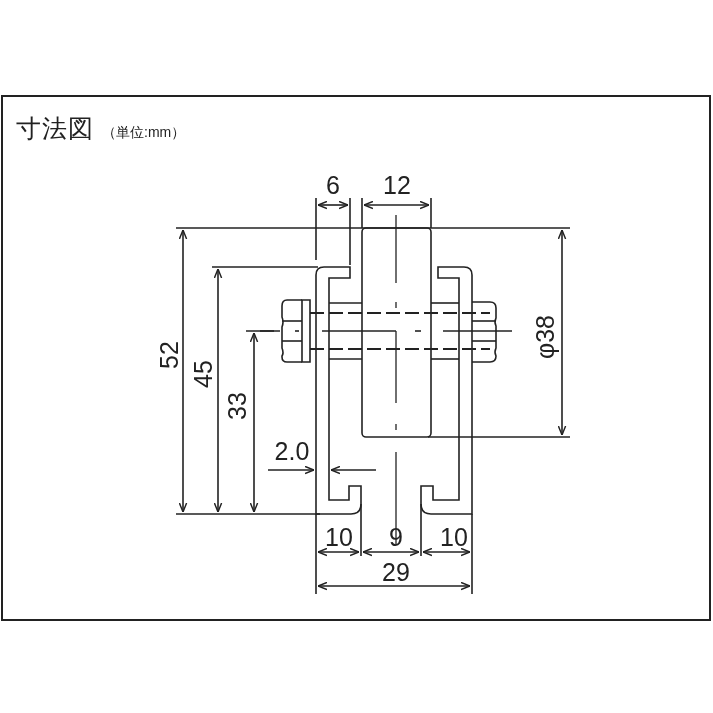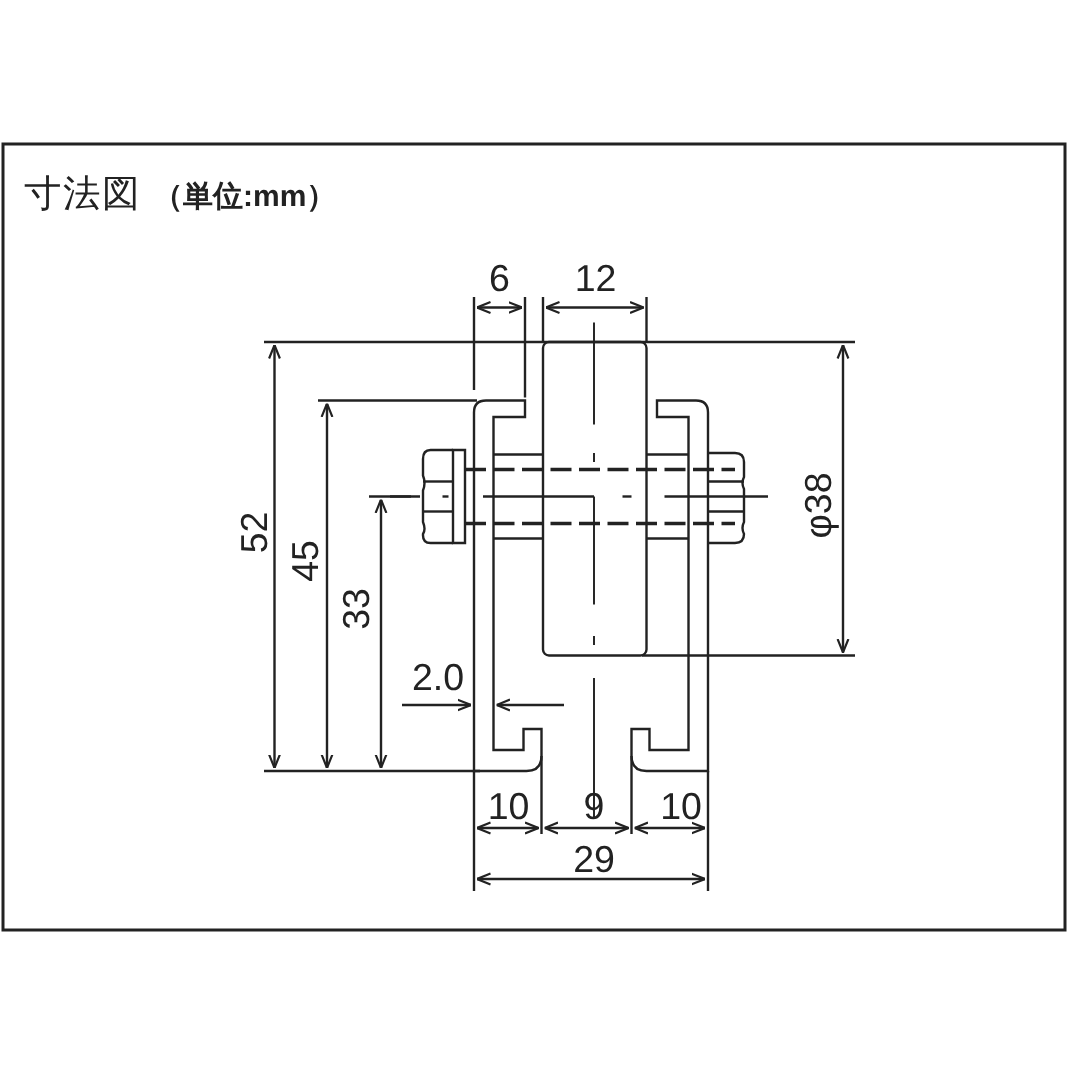--- a/index.html
+++ b/index.html
@@ -2,21 +2,21 @@
 <html><head>
 <meta charset="utf-8">
 <style>
   html, body { margin: 0; padding: 0; background: #ffffff; }
   body { width: 713px; height: 713px; position: relative; overflow: hidden;
          font-family: "Liberation Sans", "DejaVu Sans", sans-serif; }
   .frame { position: absolute; left: 1px; top: 95px; width: 706px; height: 522px;
            border: 2px solid #222; box-sizing: content-box; background: #fff; }
   .title { position: absolute; left: 16px; top: 112px; font-size: 25px; color: #222;
            letter-spacing: 1px; white-space: nowrap; }
-  .unit { font-size: 20px; margin-left: 8px; letter-spacing: 0; font-weight: bold; }
+  .unit { font-size: 14px; margin-left: 8px; letter-spacing: 0; }
   svg.drawing { position: absolute; left: 0; top: 0; }
   .dimtxt { font-family: "Liberation Sans", "DejaVu Sans", sans-serif; font-size: 25px; fill: #222; }
 </style>
 </head>
 <body>
 
 <div class="frame"></div>
 
 <div class="title">
   <span>寸法図</span><span class="unit">（単位:mm）</span>

